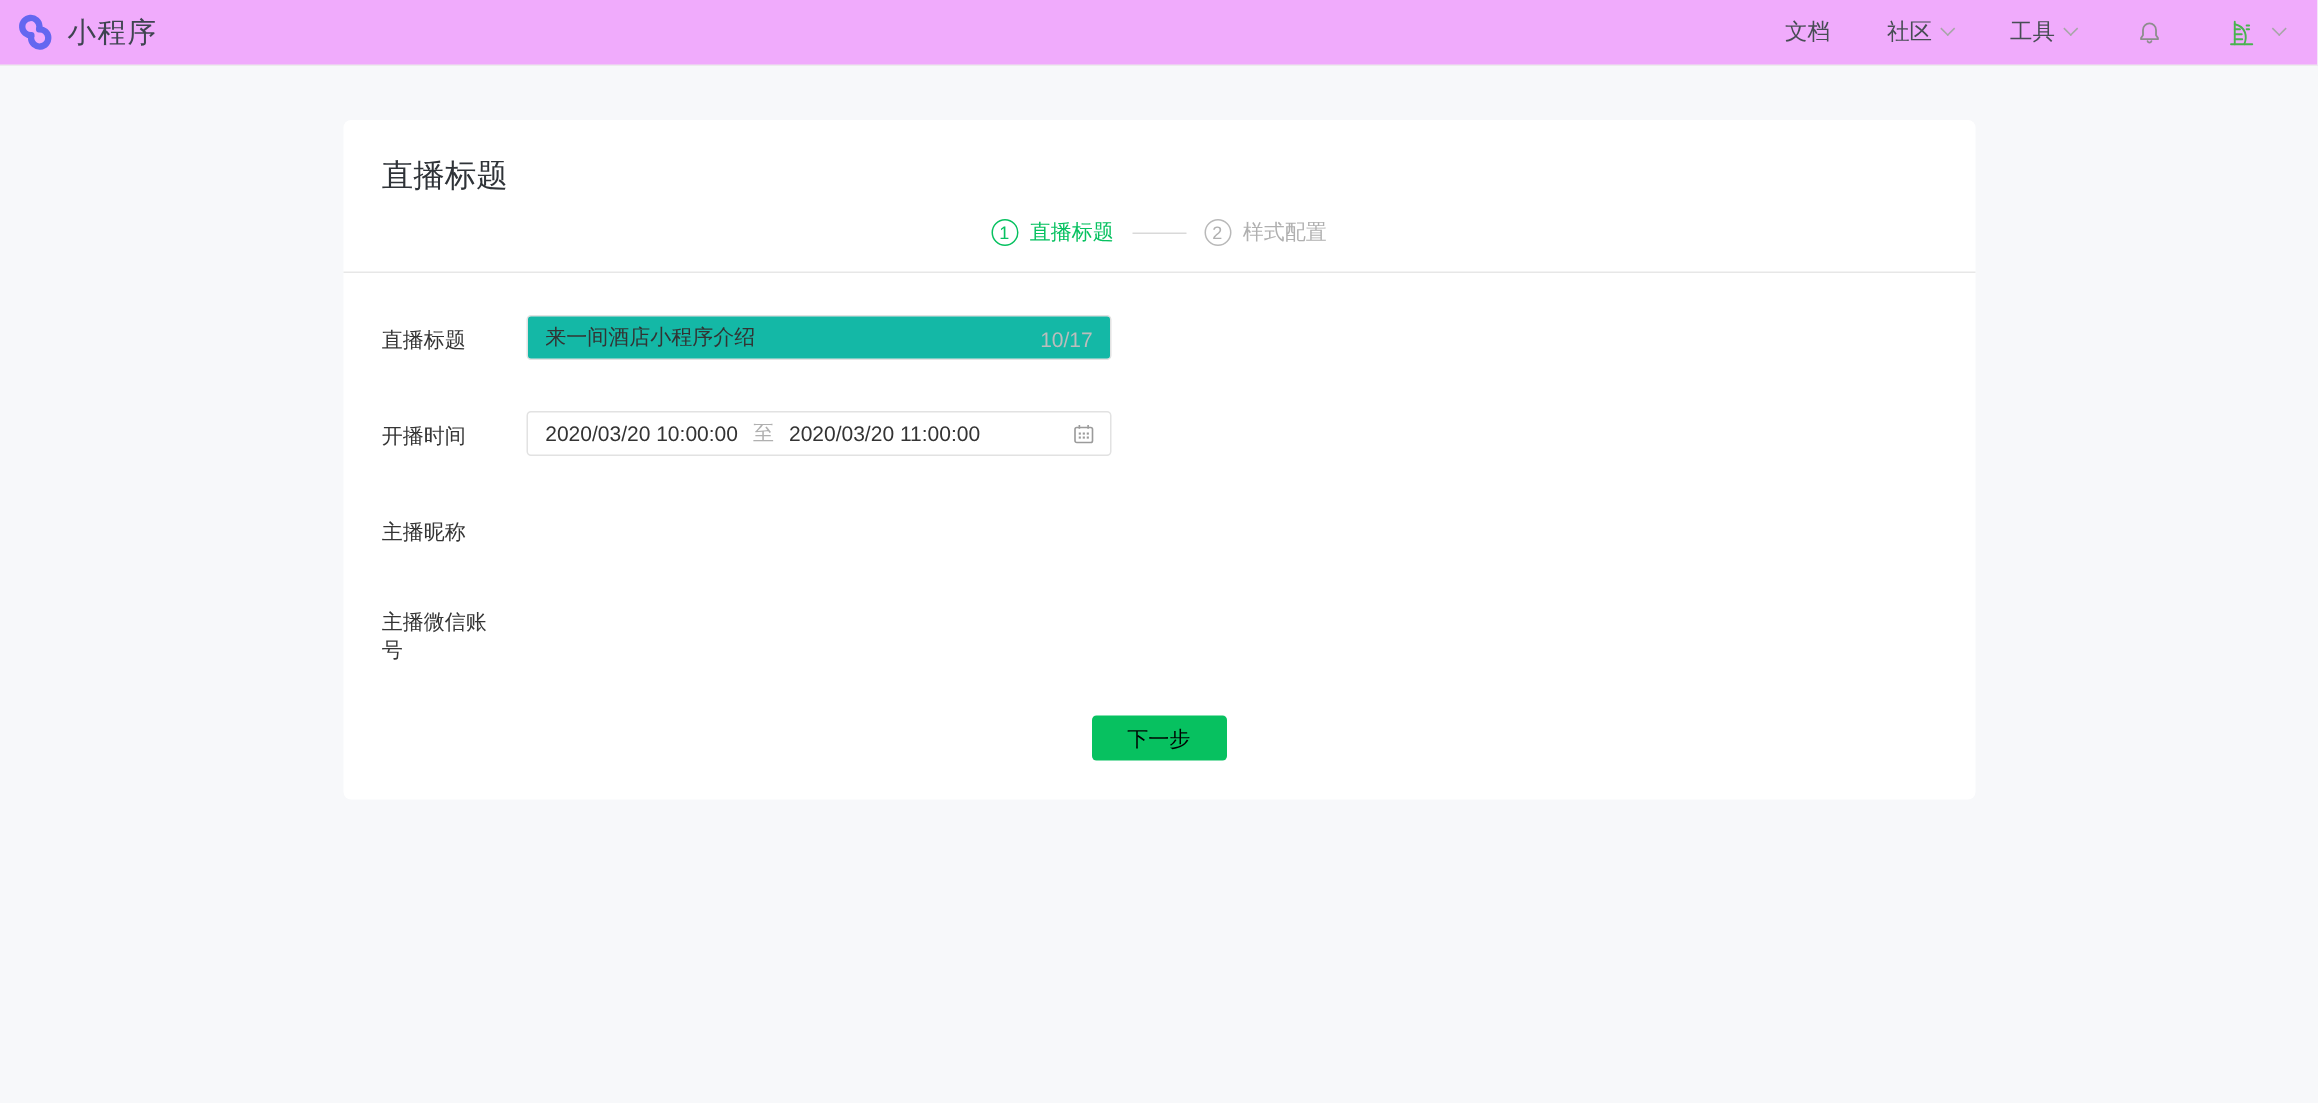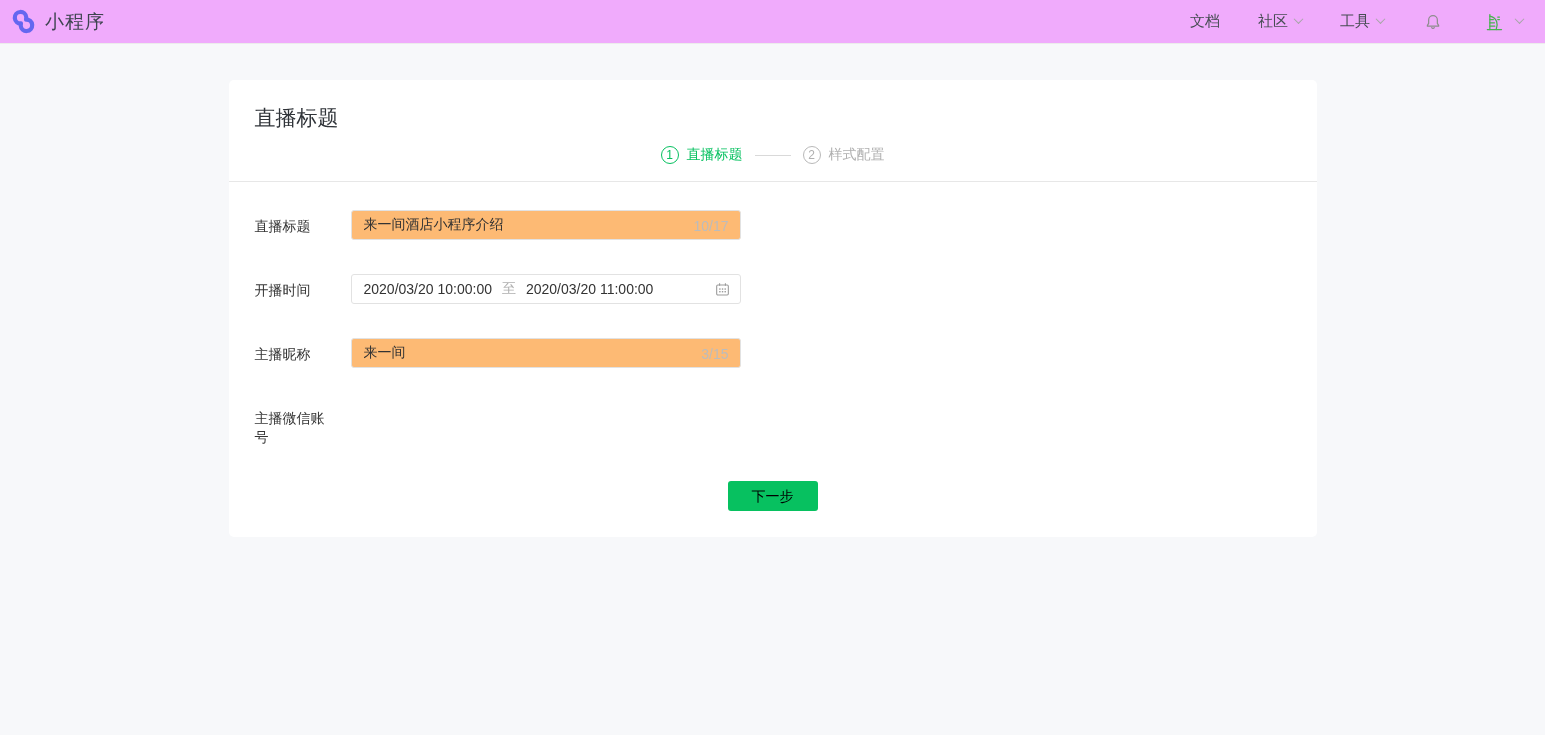--- a/index.html
+++ b/index.html
@@ -60,21 +60,21 @@
   .form { padding:28px 26px 0; }
   .field { display:flex; margin-bottom:34px; }
   .field-label {
     width:70px; margin-right:26px; font-size:14px; color:#353535;
     line-height:19px; padding-top:7px;
   }
   .control { position:relative; }
   .text-input {
     width:390px; height:30px; border:1px solid #e2e2e2; border-radius:3px;
     padding:0 54px 0 12px; font-size:14px; color:#333; outline:none;
-    font-family:inherit; background:#fdba74;
+    font-family:inherit; background:#14b8a6;
   }
   .counter {
     position:absolute; right:12px; top:8px; font-size:14px; color:#bcbcbc;
   }
   .date-range {
     width:390px; height:30px; border:1px solid #e2e2e2; border-radius:3px;
     display:flex; align-items:center; padding:0 10px 0 12px;
     font-size:14px; color:#333; cursor:pointer; background:#fff;
   }
   .date-sep { color:#b0b0b0; margin:0 10px; }
@@ -195,24 +195,20 @@
                   <rect x="11.4" y="10.8" width="1.7" height="1.7"></rect>
               </g>
             </svg>
           </span>
         </div>
       </div>
     </div>
 
     <div class="field">
       <label class="field-label">主播昵称</label>
-      <div class="control">
-        <input class="text-input" type="text" value="来一间" style="">
-        <span class="counter">3/15</span>
-      </div>
     </div>
 
     <div class="field">
       <label class="field-label">主播微信账号</label>
     </div>
 
     <div class="actions">
       <button class="btn-primary" type="button">下一步</button>
     </div>
 

